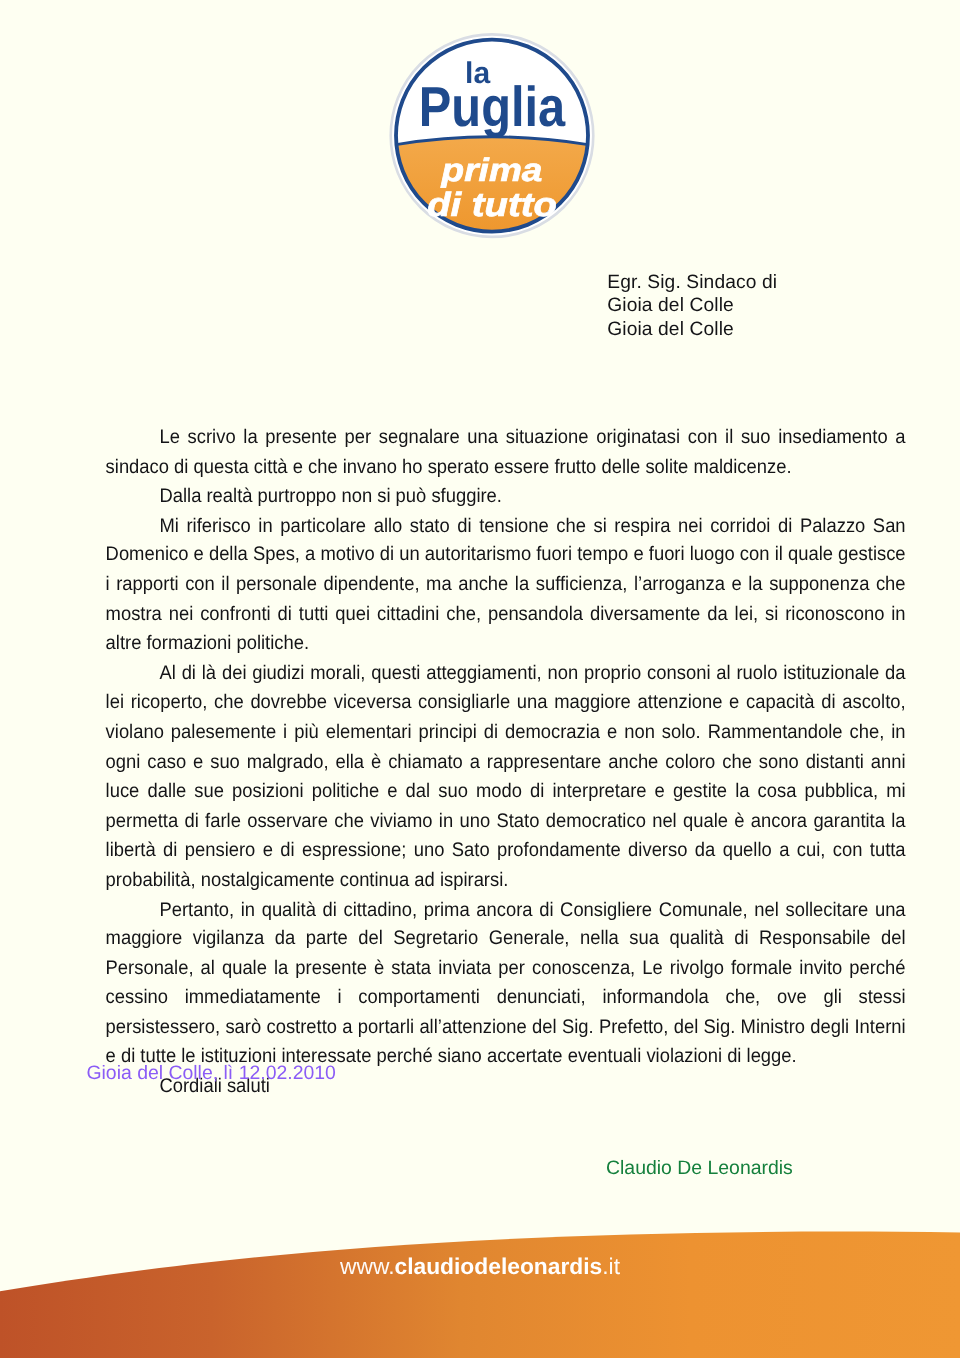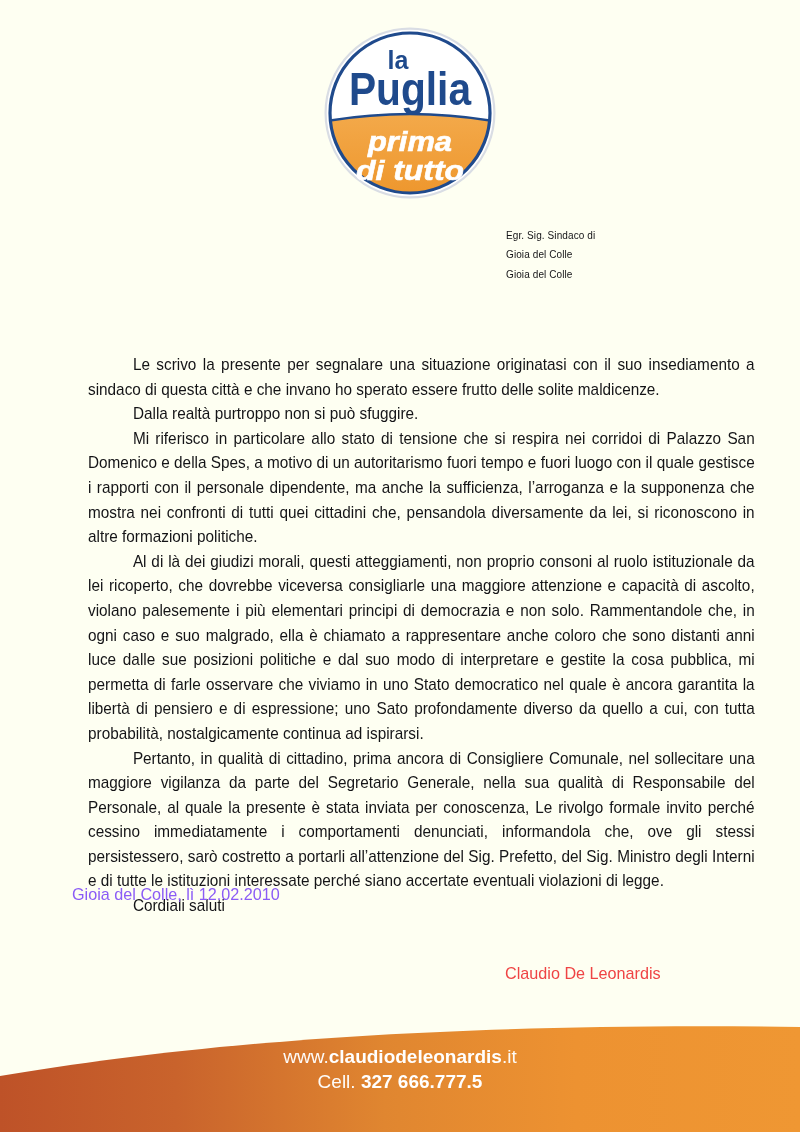--- a/index.html
+++ b/index.html
@@ -34,21 +34,21 @@
     height: 172px;
   }
   .logo-svg { display: block; width: 172px; height: 172px; }
 
   
   .address {
     position: absolute;
     left: 448px;
     top: 226px;
     width: 330px;
-    font-size: 10px;
+    font-size: 16px;
     line-height: 19.4px;
     color: #141417;
     letter-spacing: 0.1px;
   }
   .address-row { white-space: nowrap; }
   .addr-indent { padding-left: 58px; }
   .addr-pc-label { display: inline-block; }
 
   
   .letter-body {
@@ -93,21 +93,21 @@
     color: #8b5cf6;
     white-space: nowrap;
   }
 
   .signature {
     position: absolute;
     left: 505px;
     top: 963px;
     font-size: 16.2px;
     line-height: 21px;
-    color: #ef4444;
+    color: #15803d;
     white-space: nowrap;
   }
 
   
   .footer {
     position: absolute;
     left: 0;
     bottom: 0;
     width: 800px;
     height: 122px;
@@ -195,17 +195,16 @@
           <stop offset="22%" stop-color="#C9632C"></stop>
           <stop offset="48%" stop-color="#E08630"></stop>
           <stop offset="72%" stop-color="#ED9231"></stop>
           <stop offset="100%" stop-color="#EF9733"></stop>
         </linearGradient>
       </defs>
       <path d="M 0 66 C 180 36 420 12 800 17 L 800 122 L 0 122 Z" fill="url(#footGrad)"></path>
     </svg>
     <div class="footer-text">
       <div class="f-line f-line-1"><span class="f-thin">www.</span><span class="f-bold">claudiodeleonardis</span><span class="f-thin">.it</span></div>
-      <div class="f-line f-line-3"><span class="f-thin">Cell. </span><span class="f-bold">327 666.777.5</span></div>
     </div>
   </div>
 
 </div>
 
 </body></html>

